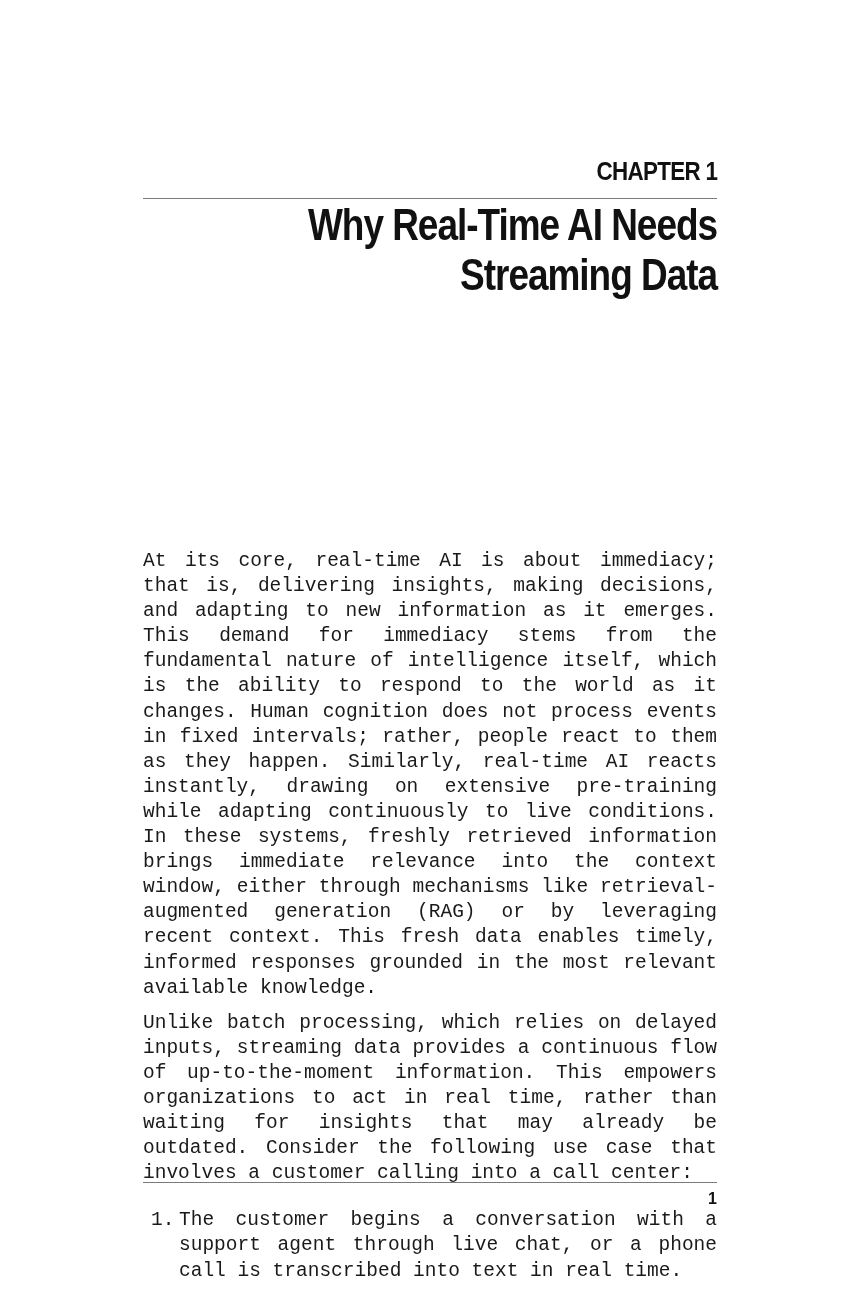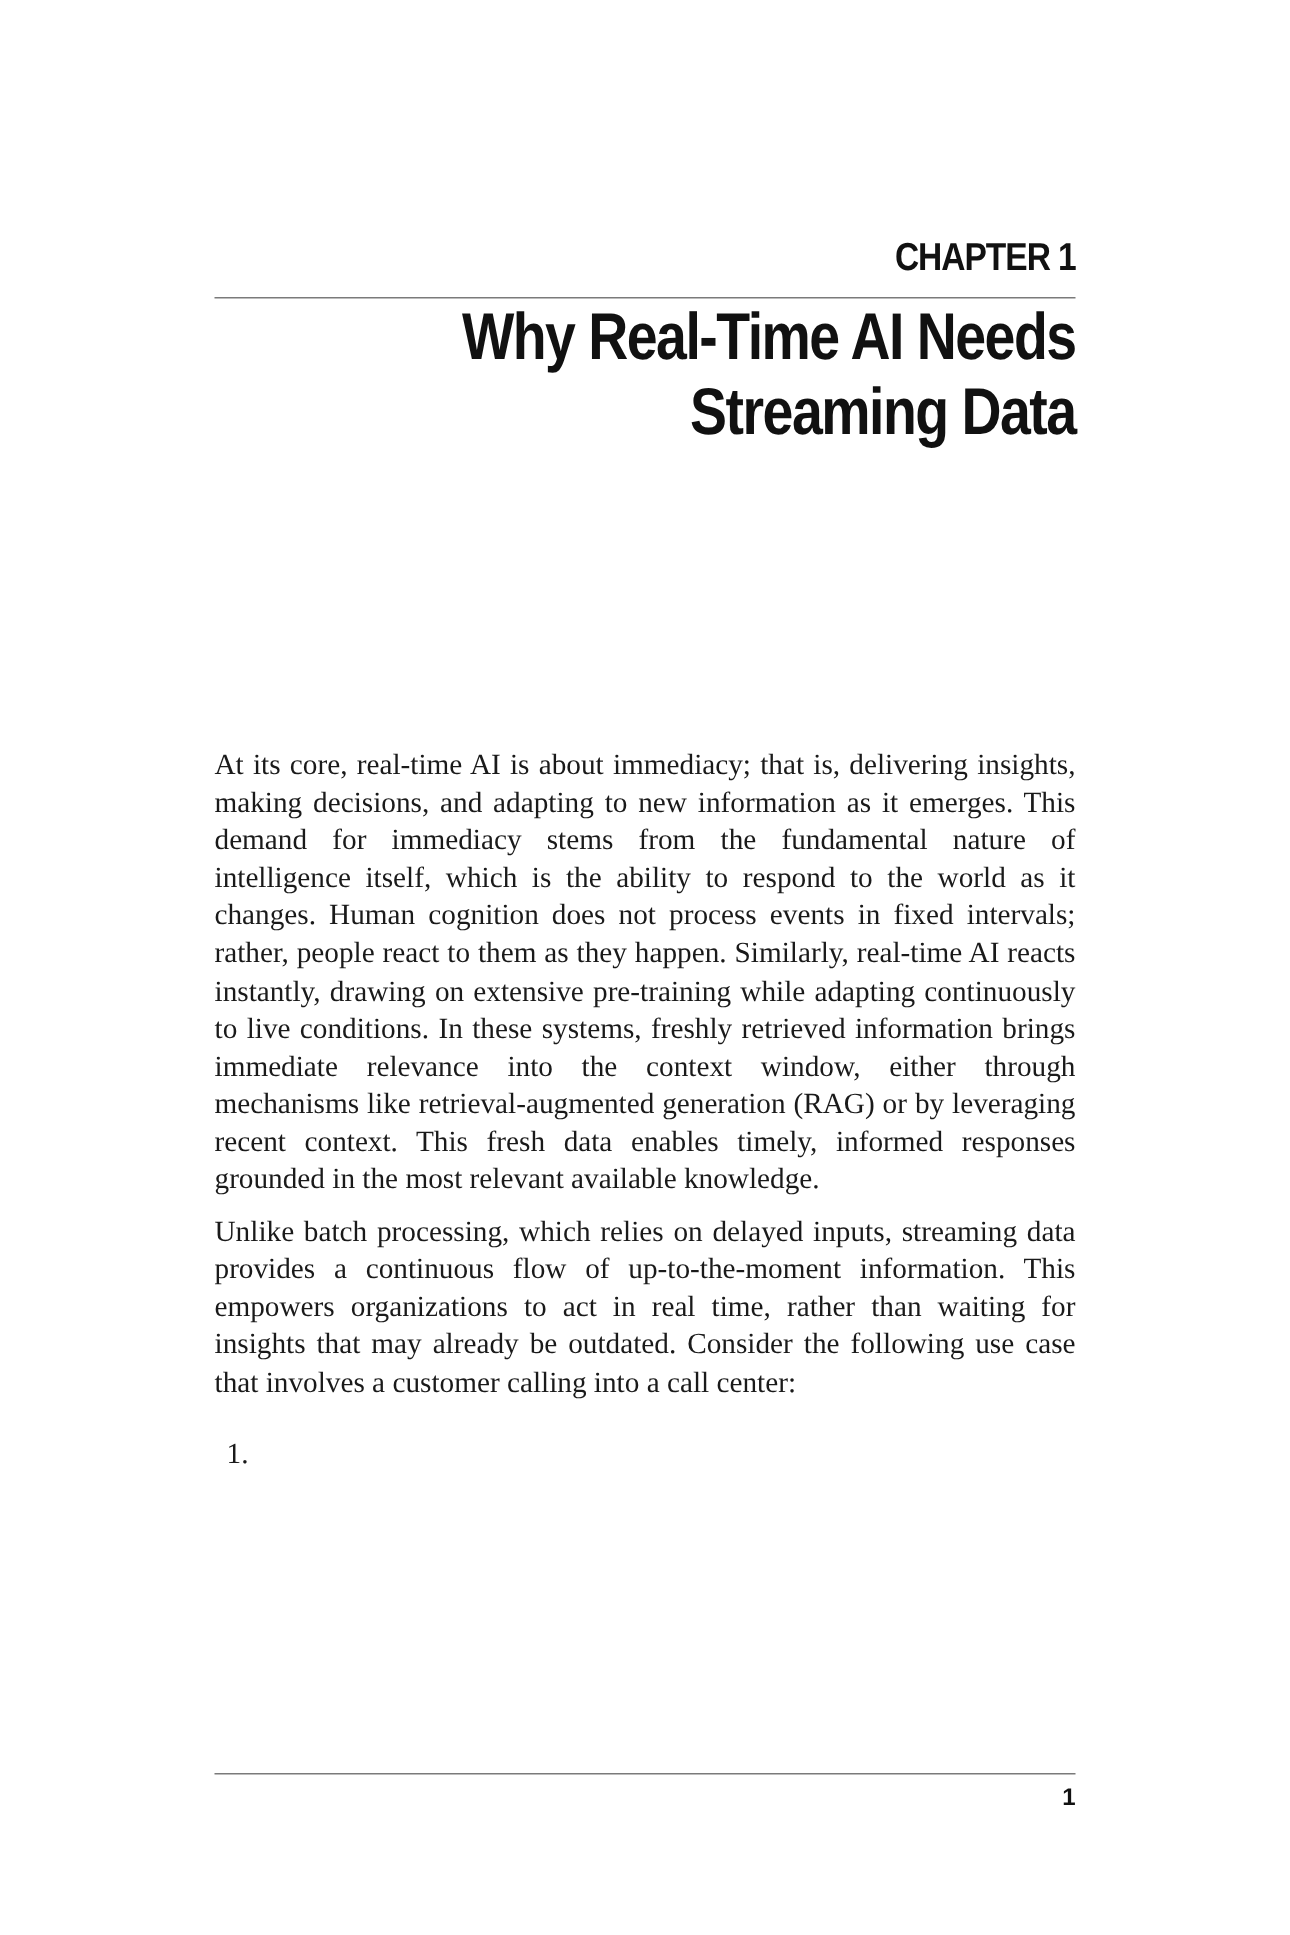--- a/index.html
+++ b/index.html
@@ -12,22 +12,22 @@
   }
   .rule-top { position: absolute; left: 143px; width: 574px; top: 198px; height: 0; border-top: 1px solid #7a7a7a; }
   .chapter-title {
     position: absolute; top: 200px; right: 143px; text-align: right;
     font-family: "Liberation Sans", sans-serif; font-weight: bold;
     font-size: 44px; line-height: 50px; letter-spacing: -1.2px;
     transform: scaleX(0.84); transform-origin: right top;
     color: #111; white-space: nowrap;
   }
   .body-text {
-    position: absolute; left: 143px; width: 574px; top: 498px;
-    font-family: Liberation Serif, serif; font-size: 19.5px; line-height: 25.1px;
+    position: absolute; left: 143px; width: 574px; top: 549px;
+    font-family: Liberation Mono, monospace; font-size: 19.5px; line-height: 25.1px;
     text-align: justify; hyphens: manual;
   }
   .body-text p { margin: 0 0 10px 0; }
   .list { margin: 22px 0 0 0; padding: 0; list-style: none; }
   .list li { position: relative; padding-left: 36px; text-align: justify; }
   .list .num { position: absolute; left: 8px; top: 0; }
   .rule-bottom { position: absolute; left: 143px; width: 574px; top: 1182px; height: 0; border-top: 1px solid #7a7a7a; }
   .page-number {
     position: absolute; top: 1190px; right: 143px;
     font-family: "Liberation Sans", sans-serif; font-weight: bold; font-size: 16px; color: #111;
@@ -42,18 +42,19 @@
   <div>Why Real-Time AI Needs</div>
   <div>Streaming Data</div>
 </div>
 
 <div class="body-text">
   <p>At its core, real-time AI is about immediacy; that is, delivering insights, making decisions, and adapting to new information as it emerges. This demand for immediacy stems from the fundamental nature of intelligence itself, which is the ability to respond to the world as it changes. Human cognition does not process events in fixed intervals; rather, people react to them as they happen. Similarly, real-time AI reacts instantly, drawing on extensive pre-training while adapting continuously to live conditions. In these systems, freshly retrieved information brings immediate relevance into the context window, either through mechanisms like retrieval-augmented generation (RAG) or by leveraging recent context. This fresh data enables timely, informed responses grounded in the most relevant available knowledge.</p>
   <p>Unlike batch processing, which relies on delayed inputs, streaming data provides a continuous flow of up-to-the-moment information. This empowers organizations to act in real time, rather than waiting for insights that may already be outdated. Consider the following use case that involves a customer calling into a call center:</p>
   <ol class="list">
     <li>
       <span class="num">1.</span>
+      <span>The customer begins a conversation with a support agent through live chat, or a phone call is transcribed into text in real time.</span>
     </li>
   </ol>
 </div>
 
 <div class="rule-bottom"></div>
 <div class="page-number">1</div>
 
 </body></html>

